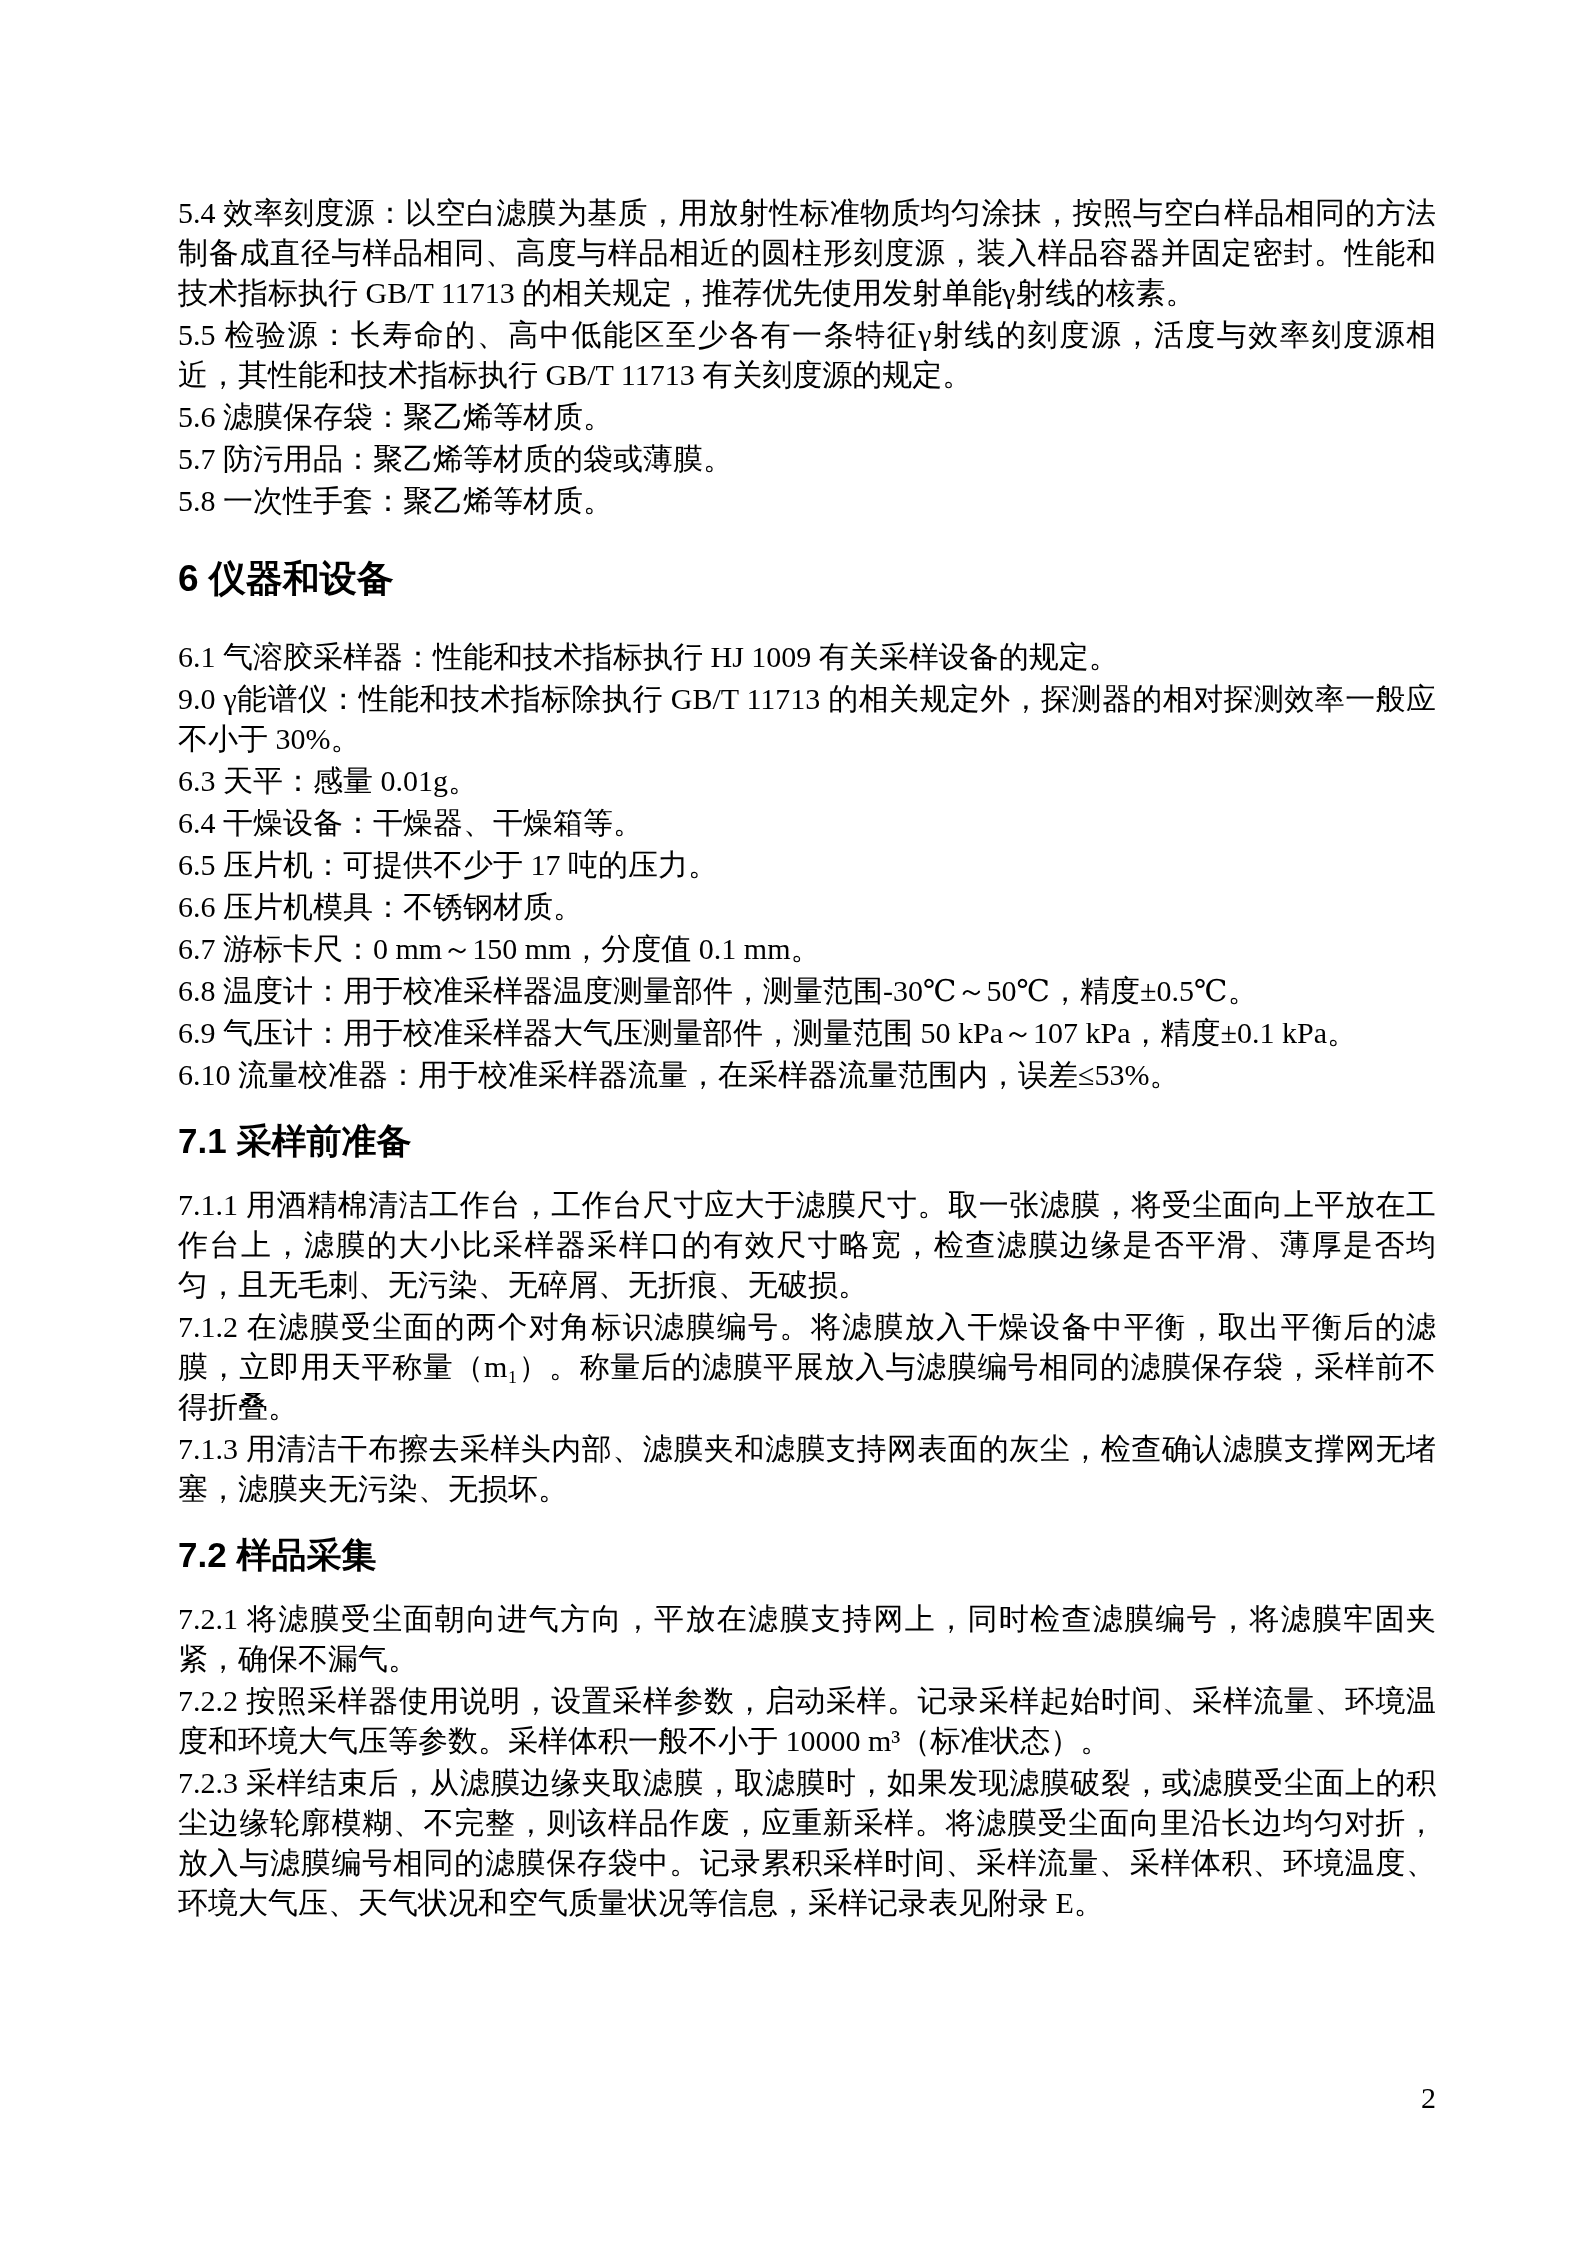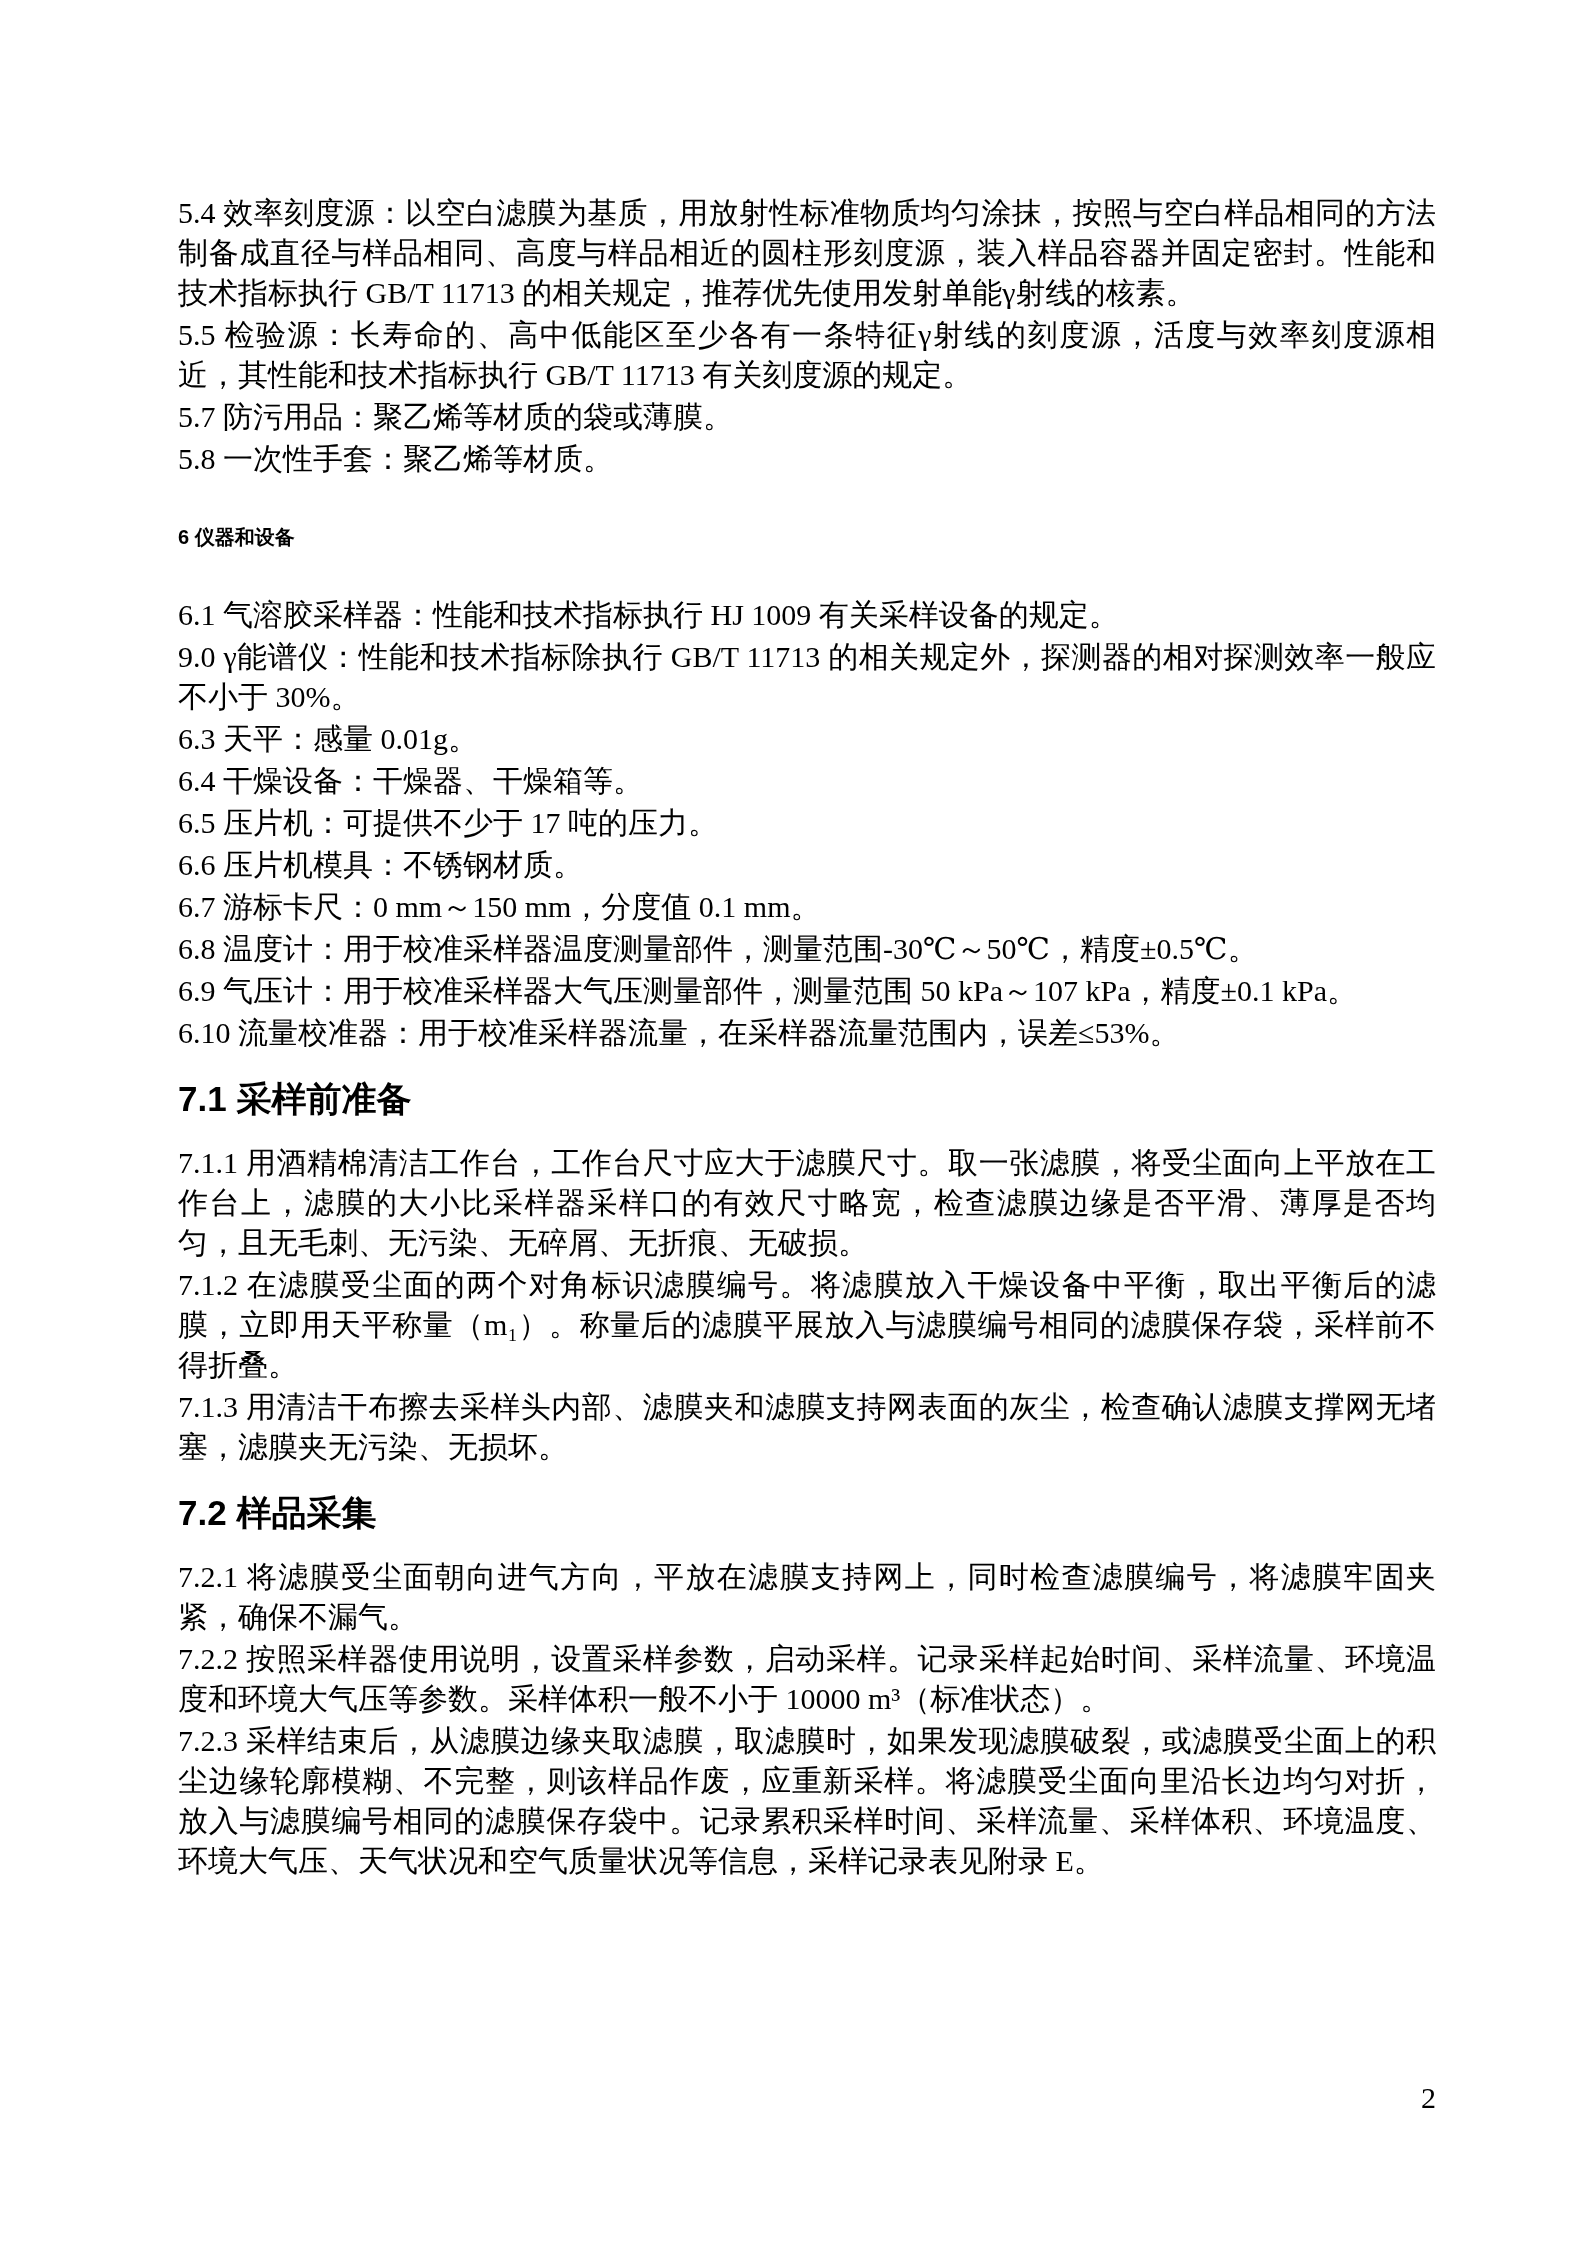--- a/index.html
+++ b/index.html
@@ -21,21 +21,21 @@
   }
   .para {
     font-size: 30px;
     line-height: 40px;
     text-align: justify;
     margin-bottom: 2px;
   }
   .h-section {
     font-family: "Liberation Sans", "DejaVu Sans", sans-serif;
     font-weight: 700;
-    font-size: 20px;
+    font-size: 37px;
     line-height: 40px;
     margin: 38px 0;
   }
   .h-section.gap-lg { margin-bottom: 60px; }
   .h-sub {
     font-family: "Liberation Sans", "DejaVu Sans", sans-serif;
     font-weight: 700;
     font-size: 35px;
     line-height: 40px;
     margin: 26px 0 24px;
@@ -50,20 +50,21 @@
     line-height: 40px;
   }
 </style>
 </head>
 <body>
 
 <div class="page">
   <main class="content">
     <p class="para">5.4 效率刻度源：以空白滤膜为基质，用放射性标准物质均匀涂抹，按照与空白样品相同的方法制备成直径与样品相同、高度与样品相近的圆柱形刻度源，装入样品容器并固定密封。性能和技术指标执行 GB/T 11713 的相关规定，推荐优先使用发射单能γ射线的核素。</p>
     <p class="para">5.5 检验源：长寿命的、高中低能区至少各有一条特征γ射线的刻度源，活度与效率刻度源相近，其性能和技术指标执行 GB/T 11713 有关刻度源的规定。</p>
+    <p class="para">5.6 滤膜保存袋：聚乙烯等材质。</p>
     <p class="para">5.7 防污用品：聚乙烯等材质的袋或薄膜。</p>
     <p class="para">5.8 一次性手套：聚乙烯等材质。</p>
 
     <h2 class="h-section">6 仪器和设备</h2>
 
     <p class="para">6.1 气溶胶采样器：性能和技术指标执行 HJ 1009 有关采样设备的规定。</p>
     <p class="para">9.0 γ能谱仪：性能和技术指标除执行 GB/T 11713 的相关规定外，探测器的相对探测效率一般应不小于 30%。</p>
     <p class="para">6.3 天平：感量 0.01g。</p>
     <p class="para">6.4 干燥设备：干燥器、干燥箱等。</p>
     <p class="para">6.5 压片机：可提供不少于 17 吨的压力。</p>

